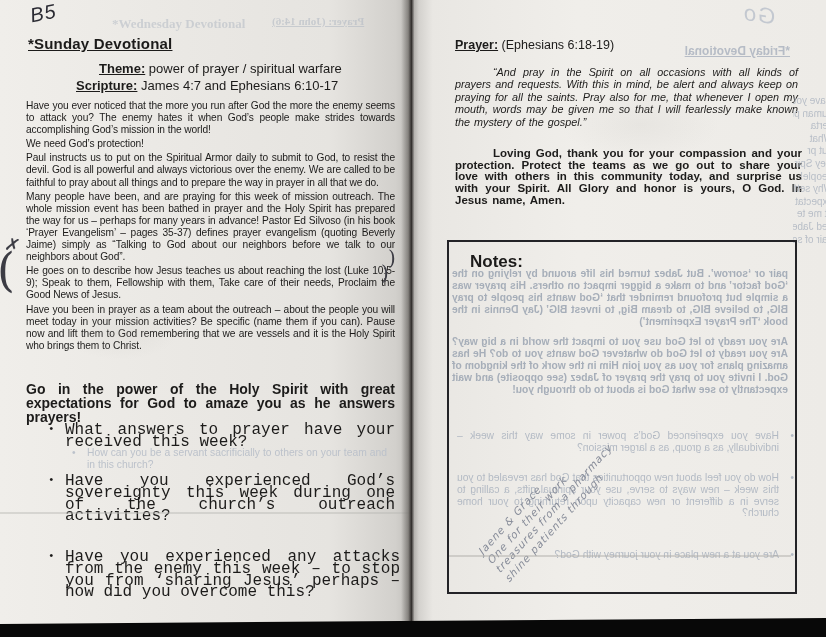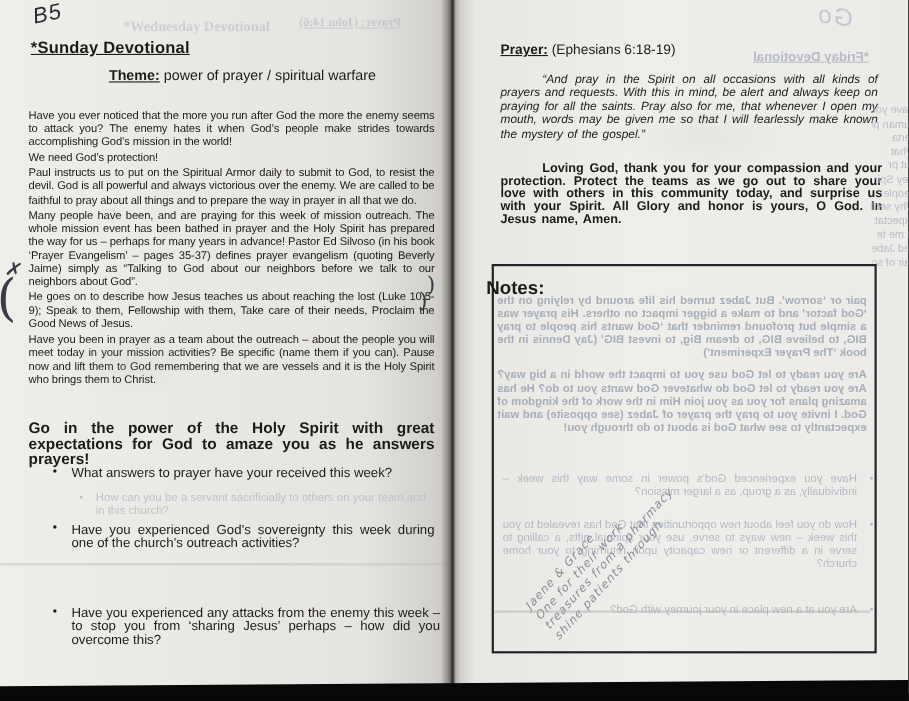--- a/index.html
+++ b/index.html
@@ -44,22 +44,23 @@
   .body {
     position:absolute; left:26px; top:100px; width:369px;
     font-size:10.2px; line-height:12.1px; letter-spacing:-0.1px;
   }
   .body p { margin:0 0 2px 0; text-align:justify; }
   .emphasis {
     position:absolute; left:26px; top:382px; width:369px;
     font-weight:bold; font-size:14px; line-height:14px; text-align:justify;
   }
   .bullet {
-    position:absolute; padding-left:17px; font-size:12px; line-height:11.8px;
+    position:absolute; padding-left:17px; font-size:16px; line-height:11.8px;
     text-align:justify;
+    font-family:Liberation Mono, monospace;
   }
   .bullet::before { content:"•"; position:absolute; left:0; top:-1px; font-size:11px; }
   .ghost { color:#b3bac4;font-family:Liberation Serif, serif; }
   .ghost-bullet {
     position:absolute; padding-left:15px; font-size:10.3px; line-height:12px;
     color:#bcc2cb; text-align:justify;
   }
   .ghost-bullet::before { content:"•"; position:absolute; left:0; top:0; }
   .mir { transform:scaleX(-1); }
   .ghost-head { font-weight:bold; }
@@ -74,21 +75,21 @@
   }
   .closing-prayer {
     position:absolute; left:43px; top:148px; width:347px;
     font-weight:bold; font-size:11.5px; line-height:11.7px;
     text-align:justify; text-indent:38px; word-spacing:1.5px;
   }
   .notes-box {
     position:absolute; left:35px; top:240px; width:346px; height:350px;
     border:2.5px solid #232327;
   }
-  .notes-label { position:absolute; left:30px; top:252px; font-size:17px; font-weight:bold;text-align:right; }
+  .notes-label { position:absolute; left:58px; top:252px; font-size:17px; font-weight:bold;text-align:right; }
   .bleed-par {
     position:absolute; left:40px; top:268px; width:336px;
     font-size:10.3px; line-height:12px; font-weight:600;
     color:#a6aeb9; text-align:justify;
   }
   .bleed-par p { margin:0 0 8px 0; }
   .bleed-group {
     position:absolute; padding-left:15px; width:322px;
     font-size:10.3px; line-height:11.8px; color:#b3bac4; text-align:justify;
   }
@@ -123,20 +124,23 @@
 
     <div class="b5">B5</div>
 
     <div class="ghost ghost-head" style="position:absolute;left:112px;top:16px;font-size:13px;opacity:.55;">*Wednesday Devotional</div>
     <div class="ghost ghost-head mir" style="position:absolute;left:272px;top:15px;font-size:11px;text-decoration:underline;opacity:.6;">Prayer: (John 14:6)</div>
 
     <h1 class="doc-title" style="margin:0;">*Sunday Devotional</h1>
 
     <div class="theme-line">
       <span class="lbl">Theme:</span><span>  power of prayer  / spiritual warfare</span>
+    </div>
+    <div class="scripture-line">
+      <span class="lbl">Scripture:</span><span> James 4:7 and Ephesians 6:10-17</span>
     </div>
 
     <div class="body">
       <p>Have you ever noticed that the more you run after God the more the enemy seems to attack you? The enemy hates it when God’s people make strides towards accomplishing God’s mission in the world!</p>
       <p>We need God’s protection!</p>
       <p>Paul instructs us to put on the Spiritual Armor daily to submit to God, to resist the devil.  God is all powerful and always victorious over the enemy.  We are called to be faithful to pray about all things and to prepare the way in prayer in all that we do.</p>
       <p>Many people have been, and are praying for this week of mission outreach.  The whole mission event has been bathed in prayer and the Holy Spirit has prepared the way for us – perhaps for many years in advance! Pastor Ed Silvoso (in his book ‘Prayer Evangelism’ – pages 35-37) defines prayer evangelism (quoting Beverly Jaime) simply as “Talking to God about our neighbors before we talk to our neighbors about God”.</p>
       <p>He goes on to describe how Jesus teaches us about reaching the lost (Luke 10:5-9);  Speak to them, Fellowship with them, Take care of their needs, Proclaim the Good News of Jesus.</p>
       <p>Have you been in prayer as a team about the outreach – about the people you will meet today in your mission activities?  Be specific (name them if you can). Pause now and lift them to God remembering that we are vessels and it is the Holy Spirit who brings them to Christ.</p>
     </div>

